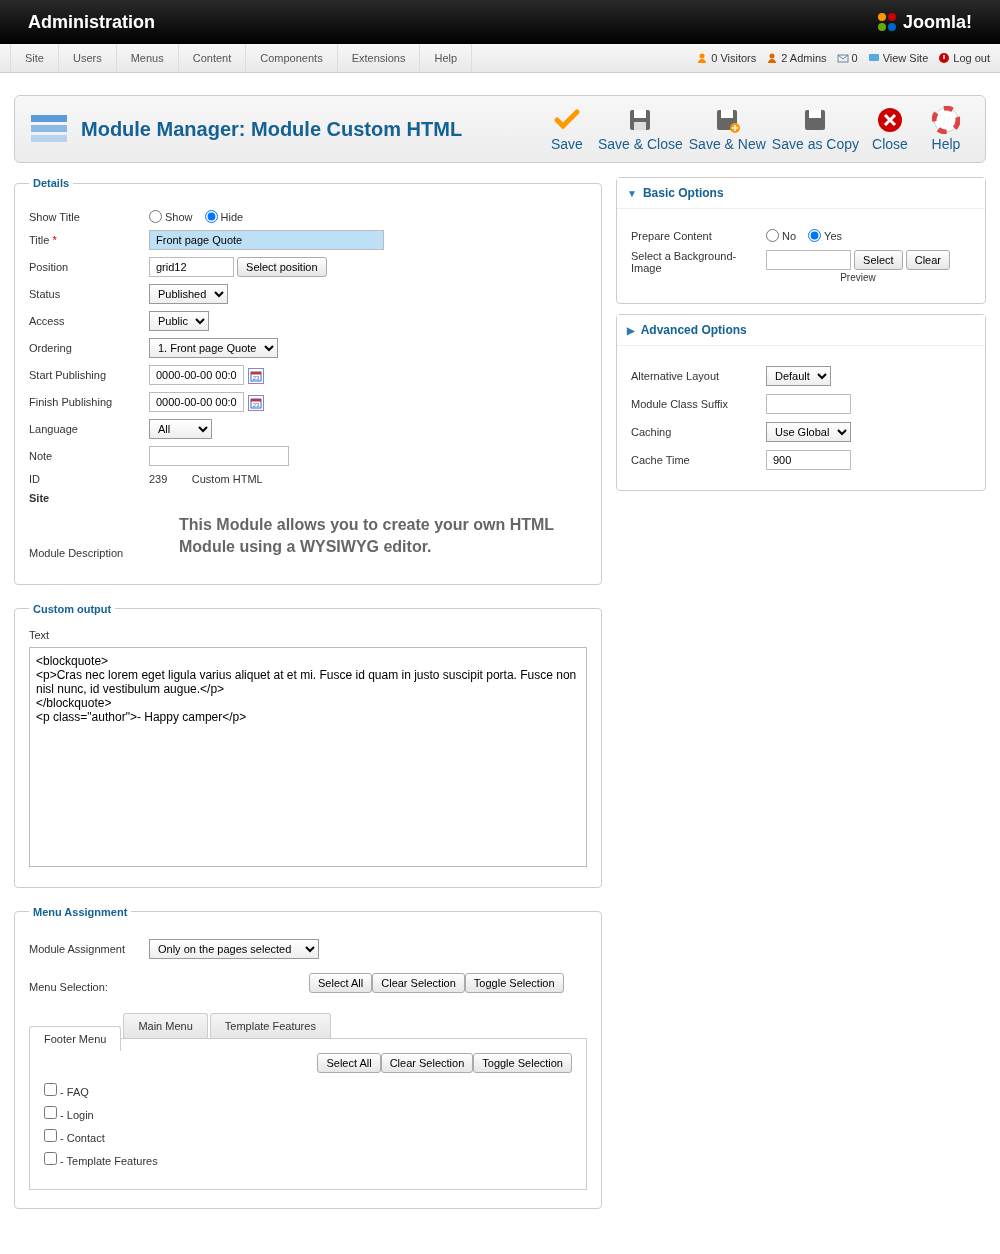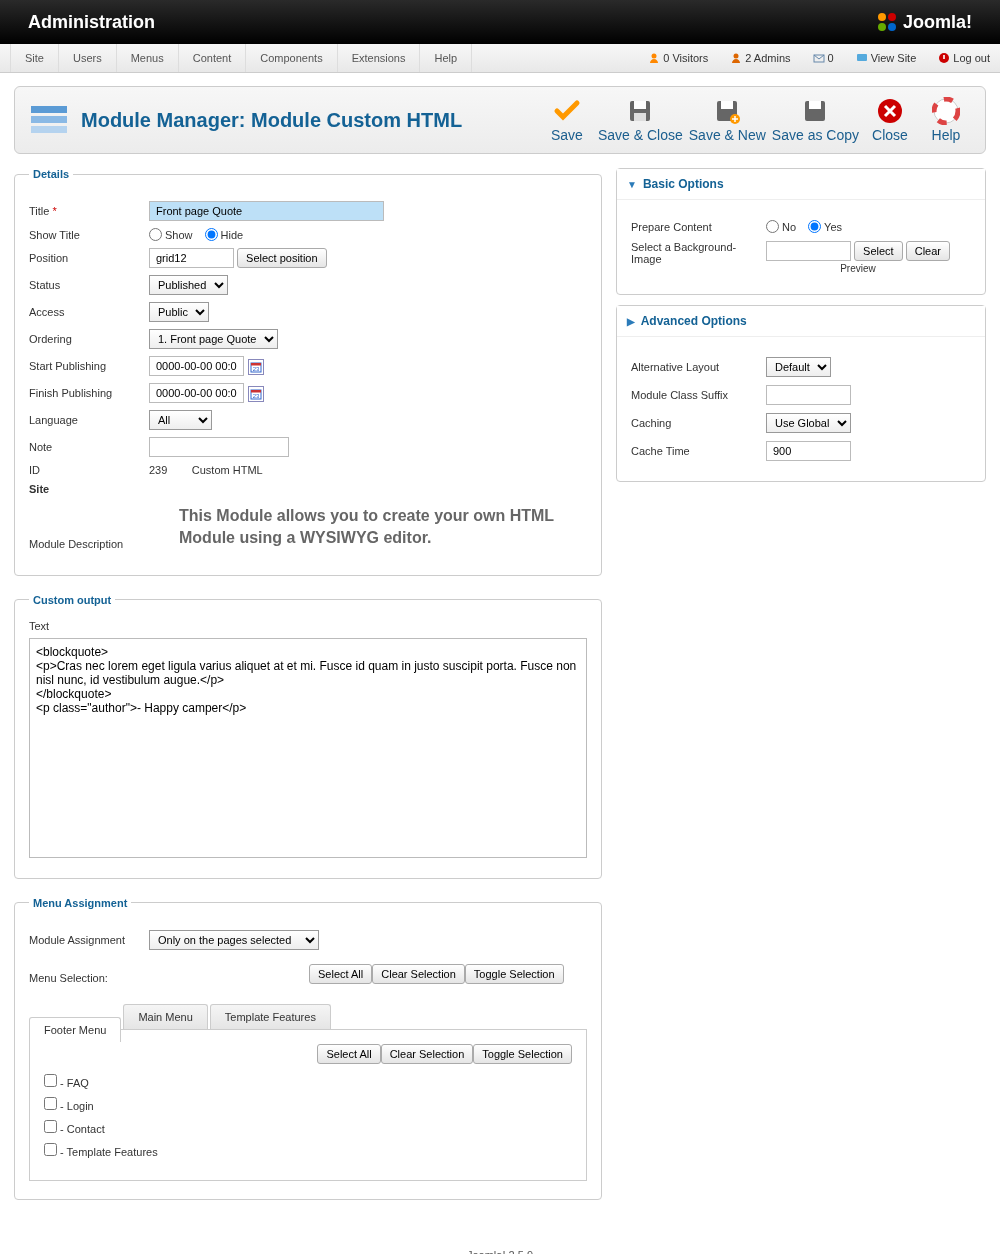--- a/index.html
+++ b/index.html
@@ -5,24 +5,24 @@
 * { box-sizing: border-box; margin: 0; padding: 0; }
 body { font-family: Arial, Helvetica, sans-serif; font-size: 11px; background: #fff; color: #333; }
 .header-bar { background: linear-gradient(#2a2a2a, #000); color: #fff; padding: 10px 28px; display: flex; justify-content: space-between; align-items: center; }
 .header-bar h1 { font-size: 18px; font-weight: bold; }
 .joomla-logo { font-size: 18px; font-weight: bold; display: flex; align-items: center; gap: 4px; }
 .joomla-logo svg { width: 24px; height: 24px; }
 .menubar { background: linear-gradient(#f7f7f7, #e8e8e8); border-bottom: 1px solid #ccc; display: flex; justify-content: space-between; padding: 0 10px; font-size: 11px; }
 .menubar-left { display: flex; }
 .menubar-left a { padding: 8px 14px; color: #555; text-decoration: none; border-right: 1px solid #ddd; }
 .menubar-left a:first-child { border-left: 1px solid #ddd; }
-.menubar-right { display: flex; align-items: center; gap: 22px; padding: 4px 0; }
+.menubar-right { display: flex; align-items: center; gap: 10px; padding: 4px 0; }
 .menubar-right span { display: flex; align-items: center; gap: 3px; }
 .icon-sm { width: 12px; height: 12px; display: inline-block; }
-.main-container { padding: 13px 14px; }
+.main-container { padding: 22px 14px; }
 .title-toolbar { background: linear-gradient(#f7f7f7, #ececec); border: 1px solid #ccc; border-radius: 6px; padding: 10px 14px; display: flex; justify-content: space-between; align-items: center; margin-bottom: 14px; }
 .title-left { display: flex; align-items: center; gap: 12px; }
 .page-title { color: #146295; font-size: 20px; font-weight: bold; }
 .module-icon { width: 40px; height: 32px; }
 .toolbar { display: flex; gap: 6px; }
 .toolbar-btn { display: flex; flex-direction: column; align-items: center; gap: 2px; cursor: pointer; min-width: 50px; }
 .toolbar-btn .ticon { width: 28px; height: 28px; }
 .toolbar-btn .tlabel { font-size: 14px; color: #1b5e8e; }
 .content-grid { display: flex; gap: 14px; }
 .col-main { flex: 1; }
@@ -181,37 +181,37 @@
           <span class="tlabel">Help</span>
         </div>
     </div>
   </div>
 
   <div class="content-grid">
     <div class="col-main">
       <fieldset class="pane">
         <legend>Details</legend>
         <div class="form-row">
-            <label class="lbl"><span>Title</span> <span class="req">*</span></label>
-            <div class="val"><input type="text" class="txt highlighted" value="Front page Quote" style=""></div>
-          </div>
-        <div class="form-row">
             <label class="lbl">Show Title</label>
             <div class="val radio-group">
           <label>
                 <input type="radio" name="st" style=""> 
                 <span>Show</span>
               </label>
           <label>
                 <input type="radio" name="st" checked="" style=""> 
                 <span>Hide</span>
               </label>
         </div>
           </div>
         <div class="form-row">
+            <label class="lbl"><span>Title</span> <span class="req">*</span></label>
+            <div class="val"><input type="text" class="txt highlighted" value="Front page Quote" style=""></div>
+          </div>
+        <div class="form-row">
             <label class="lbl">Position</label>
             <div class="val"><input type="text" class="txt" style="width: 85px;" value="grid12"> <button class="btn">Select position</button></div>
           </div>
         <div class="form-row">
             <label class="lbl">Status</label>
             <div class="val"><select class="sel"><option>Published</option></select></div>
           </div>
         <div class="form-row">
             <label class="lbl">Access</label>
             <div class="val"><select class="sel"><option>Public</option></select></div>

